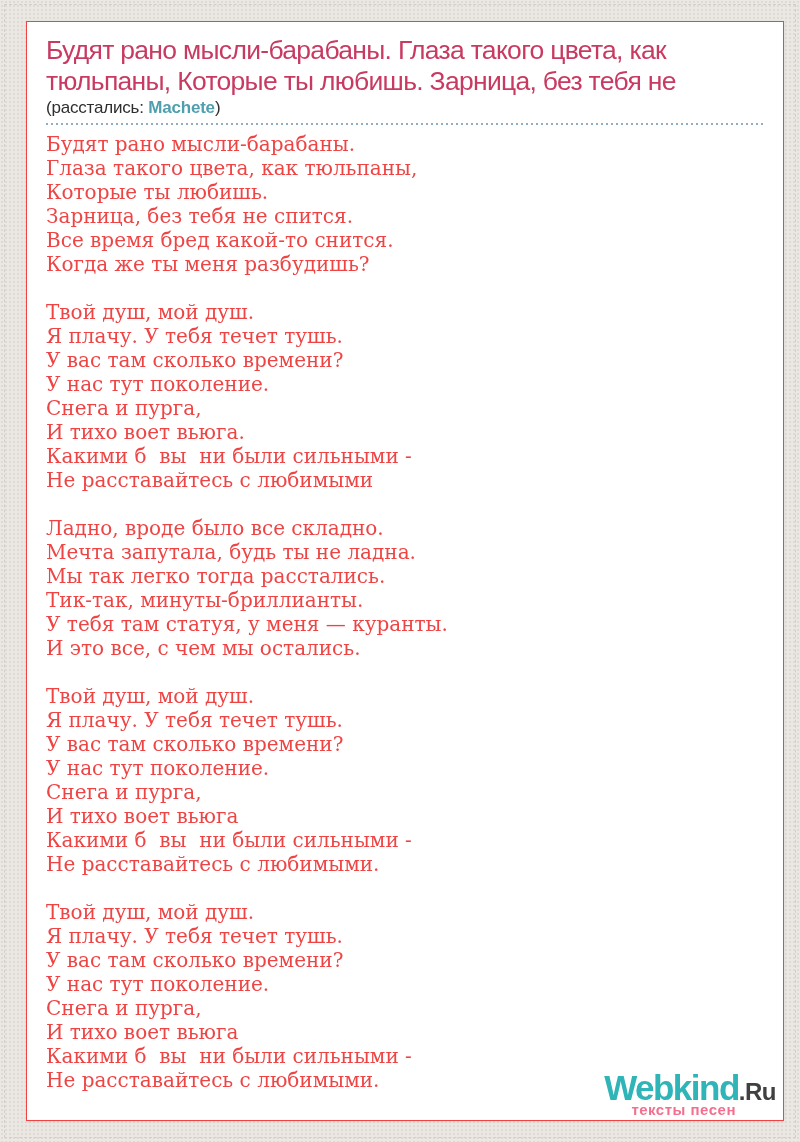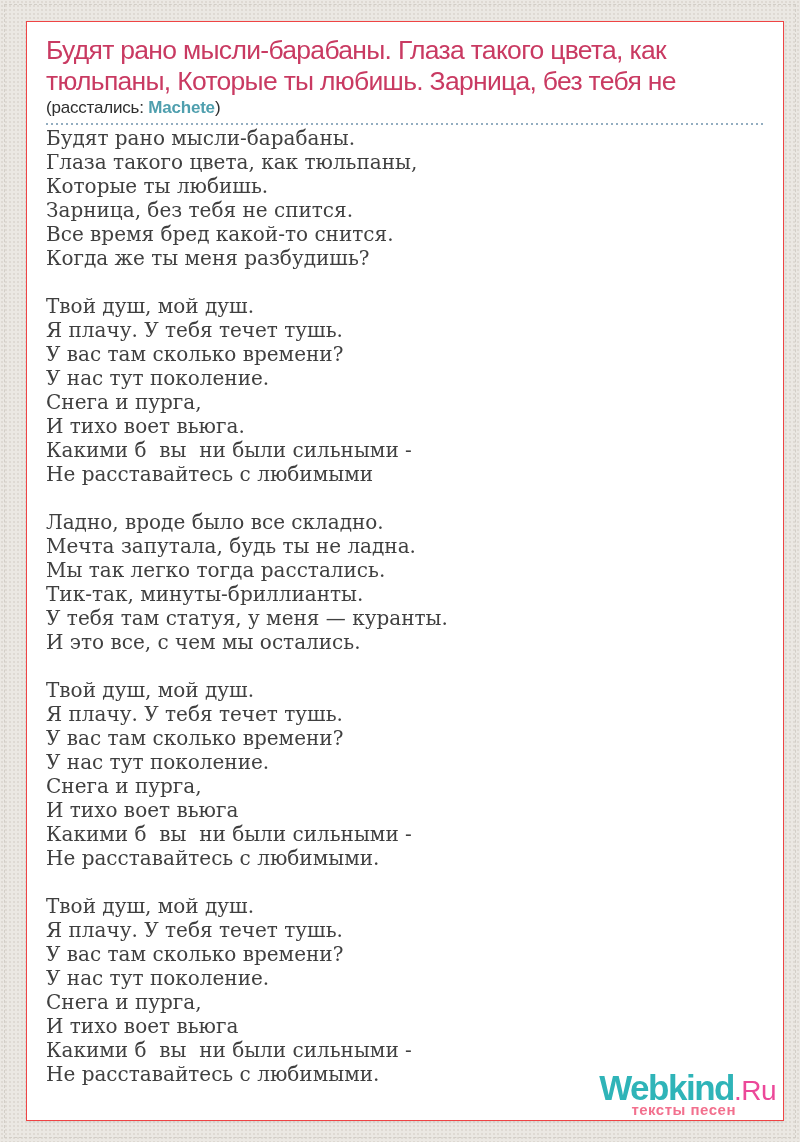--- a/index.html
+++ b/index.html
@@ -55,47 +55,47 @@
     text-decoration: none;
     cursor: pointer;
     font-weight: bold;
   }
   .divider {
     height: 2px;
     background-image: repeating-linear-gradient(to right,
       #93adc0 0, #93adc0 2px, rgba(0,0,0,0) 2px, rgba(0,0,0,0) 5px);
   }
   .lyrics {
-    margin-top: 1px;
+    margin-top: 7px;
     font-family: "DejaVu Serif", serif;
     font-size: 20px;
     line-height: 24px;
-    color: #404040;
+    color: #ef4444;
     white-space: pre-wrap;
   }
   .logo {
     position: absolute;
     right: 7px;
     bottom: 3px;
     text-align: right;
     text-decoration: none;
     line-height: 1;
     display: block;
   }
   .logo .brand-name {
     font-weight: bold;
     font-size: 35px;
     letter-spacing: -1.5px;
     color: #2fb4b8;
   }
   .logo .brand-domain {
-    font-weight: normal;
-    font-size: 28px;
+    font-weight: bold;
+    font-size: 24px;
     letter-spacing: -0.5px;
-    color: #ec4899;
+    color: #404040;
   }
   .logo .tagline {
     font-weight: bold;
     font-size: 15px;
     letter-spacing: 0.5px;
     color: #f2708e;
     margin: -3px 40px 0 0;
   }
 </style>
 </head>

